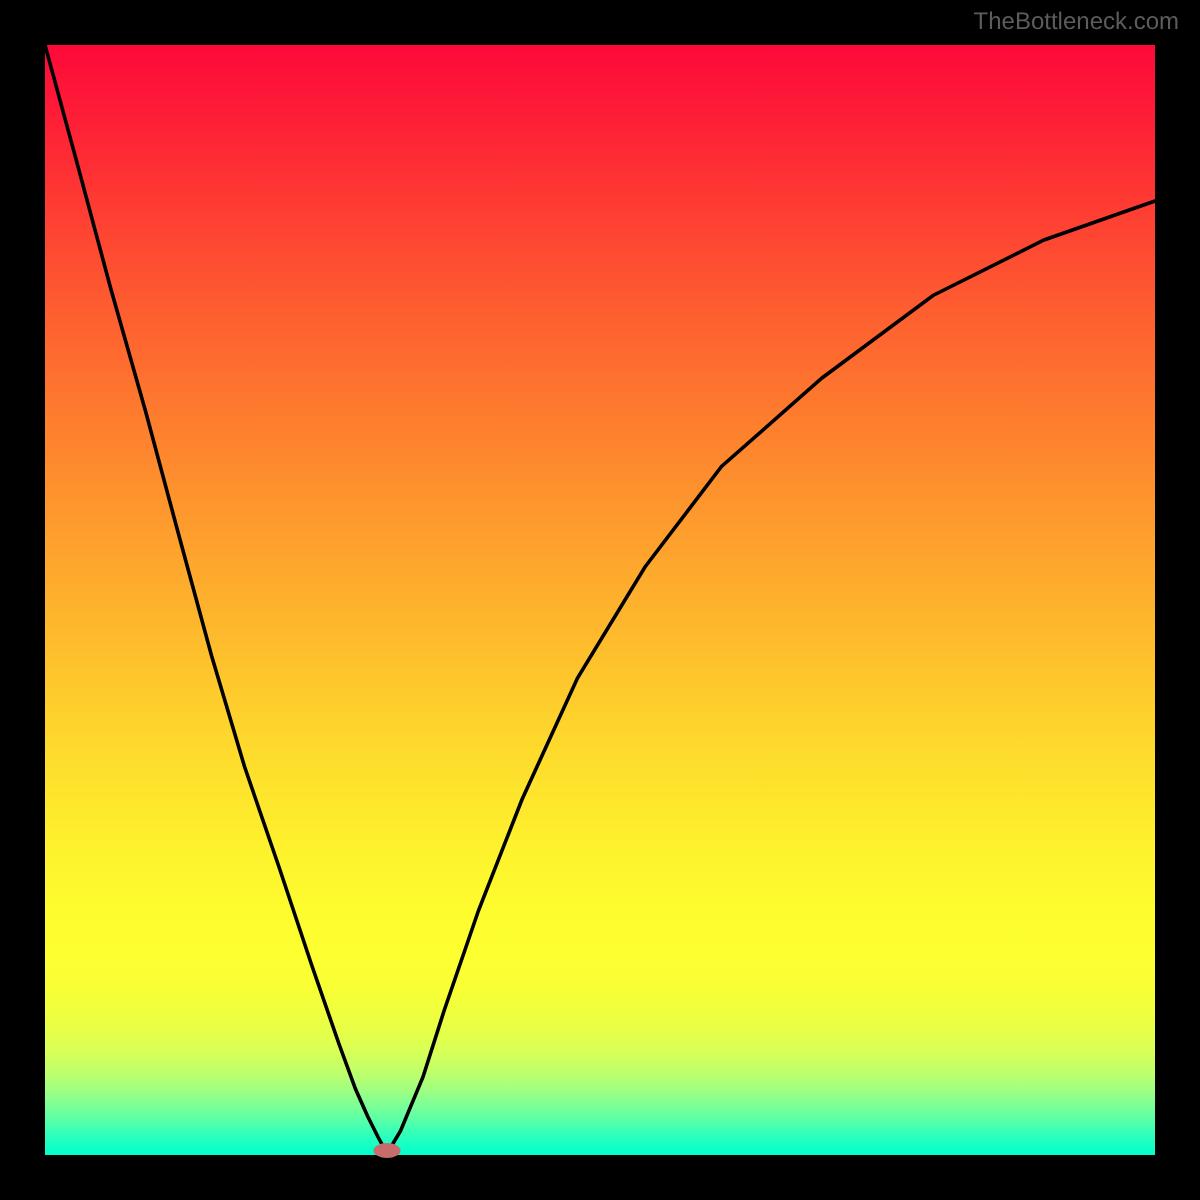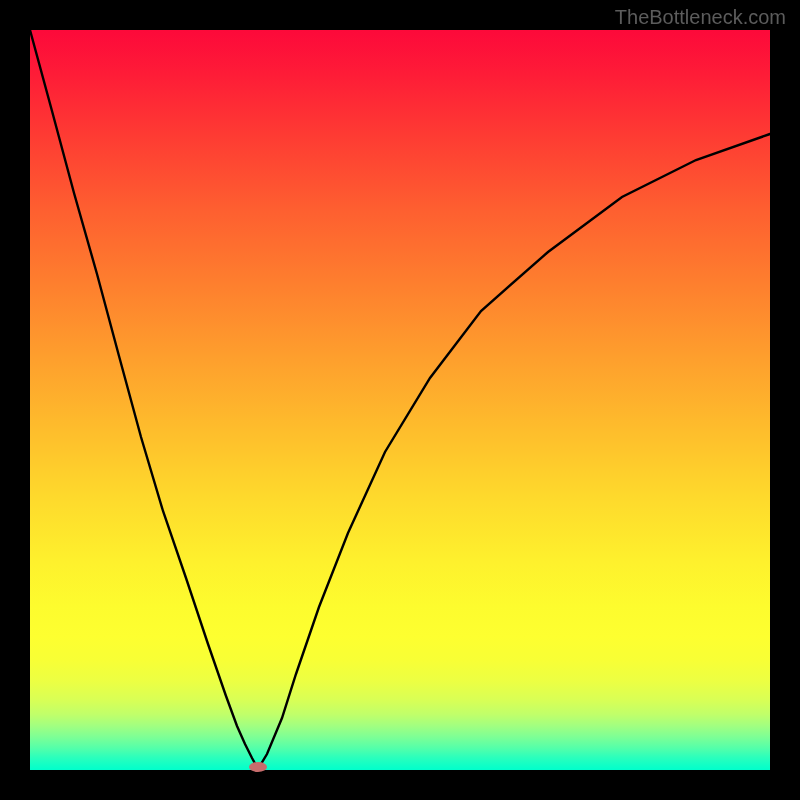--- a/index.html
+++ b/index.html
@@ -15,21 +15,21 @@
     position: relative;
     width: 800px;
     height: 800px;
     background: #000;
   }
   .watermark {
     position: absolute;
     top: 6px;
     right: 14px;
     color: #5c5c5c;
-    font-size: 20px;
+    font-size: 16px;
     font-weight: 400;
     letter-spacing: 0px;
     user-select: none;
   }
   .plot-area {
     position: absolute;
     left: 30px;
     top: 30px;
     width: 740px;
     height: 740px;

